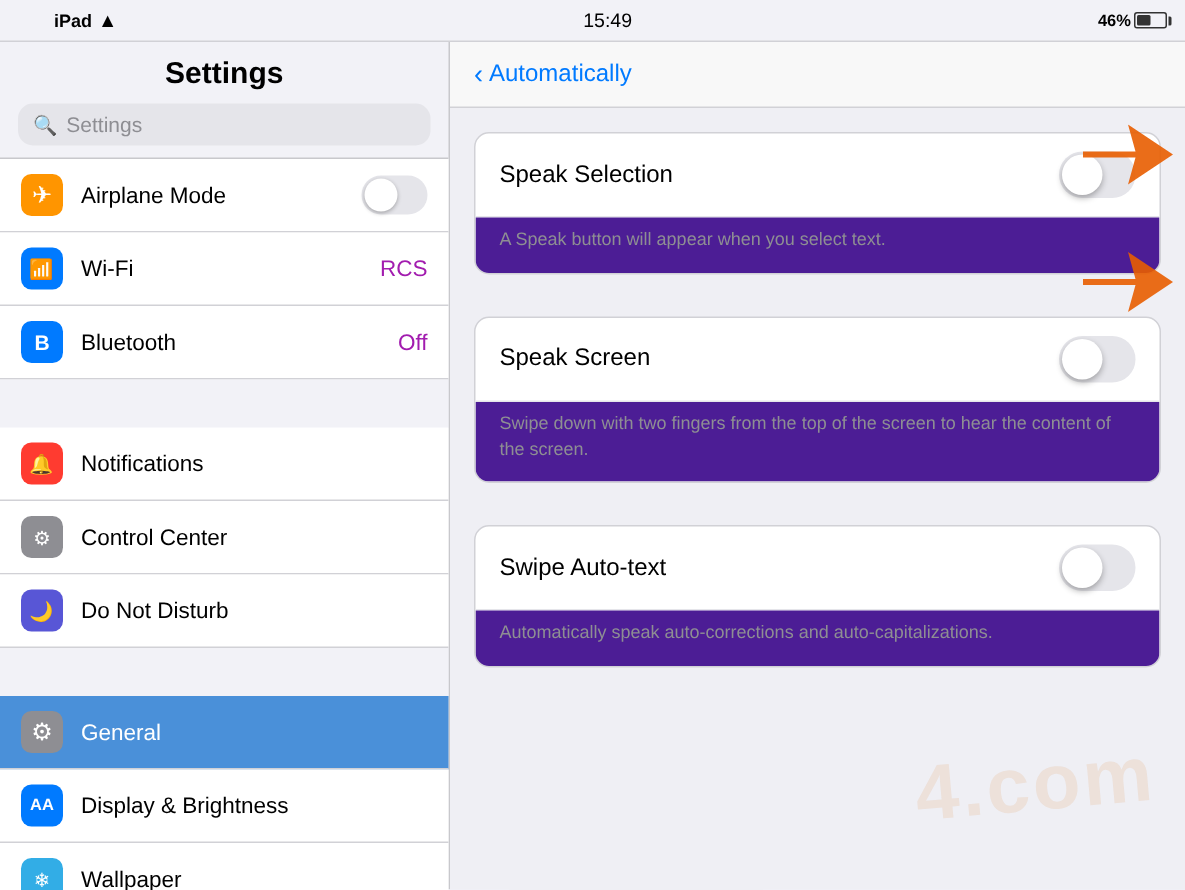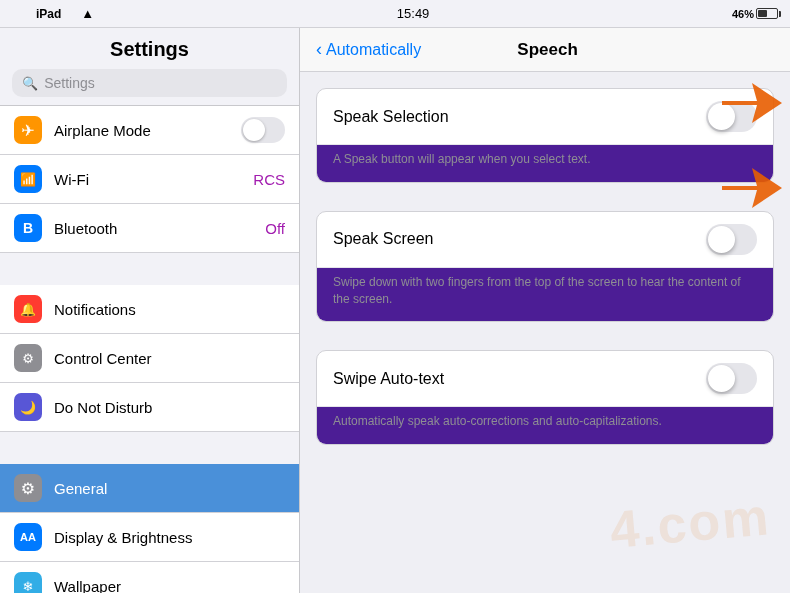--- a/index.html
+++ b/index.html
@@ -18,21 +18,21 @@
       height: 28px;
       background: #f2f2f7;
       display: flex;
       align-items: center;
       justify-content: space-between;
       padding: 0 12px;
       font-size: 12px;
       font-weight: 600;
       border-bottom: 1px solid #d1d1d6;
     }
-    .status-bar-left { display: flex; align-items: center; gap: 20px; padding-left: 24px; }
+    .status-bar-left { display: flex; align-items: center; gap: 4px; padding-left: 24px; }
     .status-bar-center { font-size: 13px; font-weight: 500; }
     .status-bar-right { display: flex; align-items: center; gap: 2px; font-size: 11px; }
     .battery-icon {
       width: 22px; height: 11px; border: 1.5px solid #333; border-radius: 2px;
       position: relative; display: inline-block;
     }
     .battery-icon::after {
       content: ''; position: absolute; right: -4px; top: 50%; transform: translateY(-50%);
       width: 2px; height: 6px; background: #333; border-radius: 0 1px 1px 0;
     }
@@ -290,21 +290,20 @@
     </div>
   </div>
 
   <div class="content-area">
 
     <div class="nav-bar">
       <div class="nav-back">
         <span class="nav-back-chevron">‹</span>
         <span>Automatically</span>
       </div>
-      <div class="nav-title">Speech</div>
       <div style="width:100px;"></div>
     </div>
 
     <div class="content-panels">
 
       <div class="settings-group">
         <div class="settings-row">
           <span class="settings-row-label">Speak Selection</span>
           <button class="toggle"></button>
         </div>

